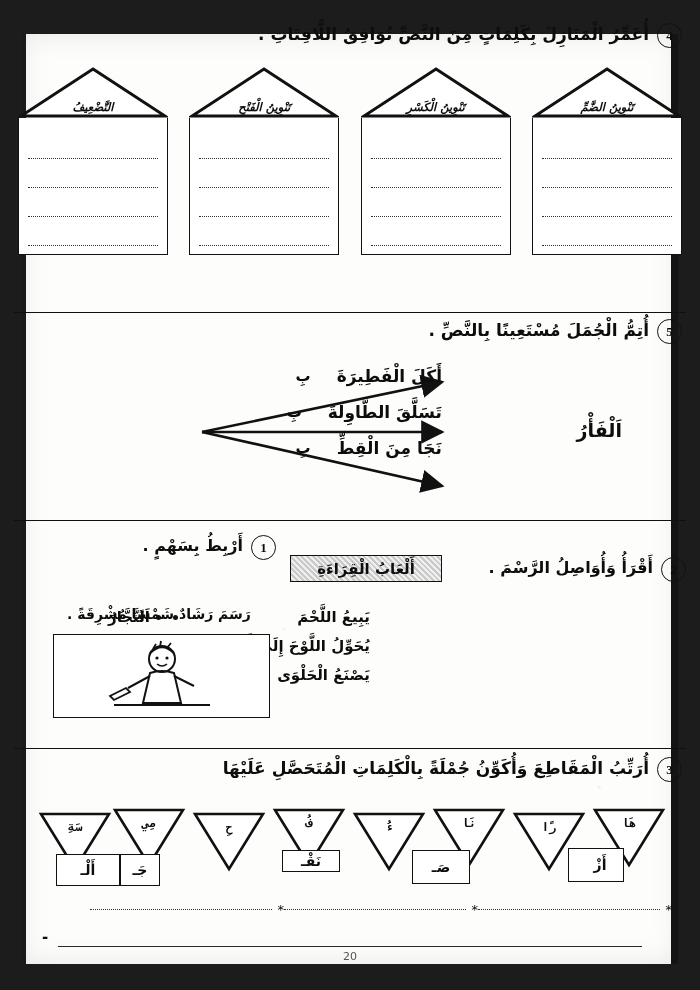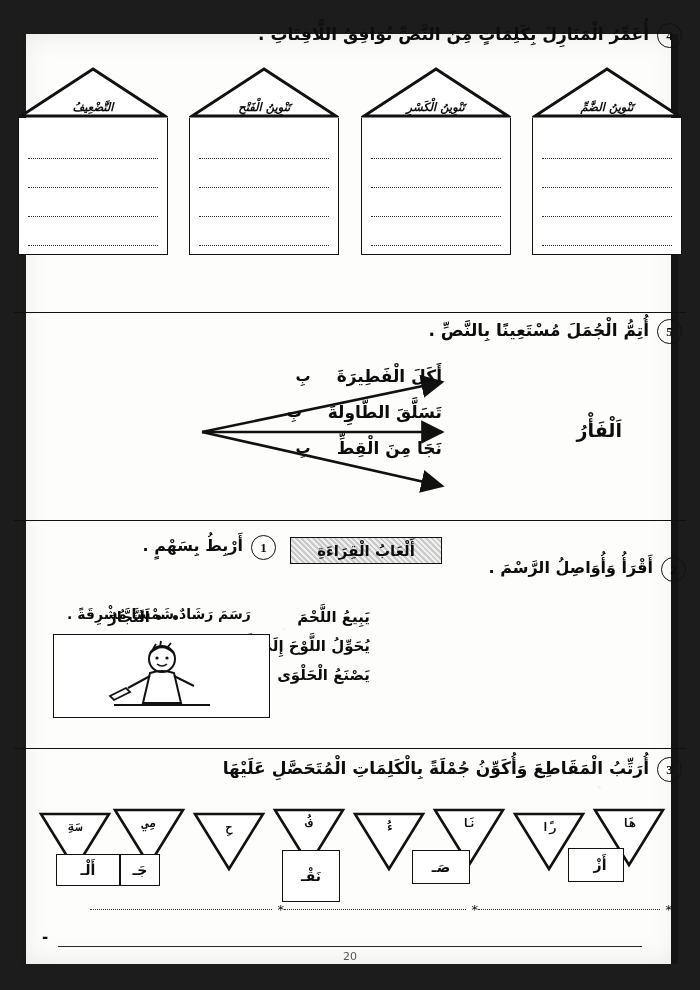--- a/index.html
+++ b/index.html
@@ -120,21 +120,21 @@
   }
   .ex5-line .tail{font-size:15px;font-weight:700;}
   .arrows{
     position:absolute;right:150px;left:120px;top:0;height:140px;
     pointer-events:none;
   }
 
   
   .games-rule-top{top:520px;}
   .games-title{
-    position:absolute;top:537px;right:258px;
+    position:absolute;top:555px;right:258px;
     width:152px;height:27px;
     border:1.8px solid #111;
     background:repeating-linear-gradient(45deg,#c9c9c9 0 2px,#efefef 2px 4px);
     display:flex;align-items:center;justify-content:center;
     font-size:15px;font-weight:700;
     box-sizing:border-box;
   }
   .ex1{position:absolute;top:534px;right:424px;}
   .ex1 .ex-head{font-size:16px;}
   .ex2{position:absolute;top:556px;right:14px;width:244px;}
@@ -461,21 +461,21 @@
           </svg>
         <span>سَةِ</span>
       </div>
 
       <div class="sqr" style="right:48px;top:48px;width:56px;height:34px;padding-left:8px;">
         <span>أَزْ</span>
       </div>
       <div class="sqr" style="right:202px;top:50px;width:58px;height:34px;">
         <span>صَـ</span>
       </div>
-      <div class="sqr" style="right:332px;top:50px;width:58px;height:52px;">
+      <div class="sqr" style="right:332px;top:50px;width:58px;height:22px;">
         <span>نَقْـ</span>
       </div>
       <div class="sqr" style="right:512px;top:54px;width:40px;height:32px;">
         <span>جَـ</span>
       </div>
       <div class="sqr" style="right:552px;top:54px;width:64px;height:32px;">
         <span>أَلْـ</span>
       </div>
     </div>
 

